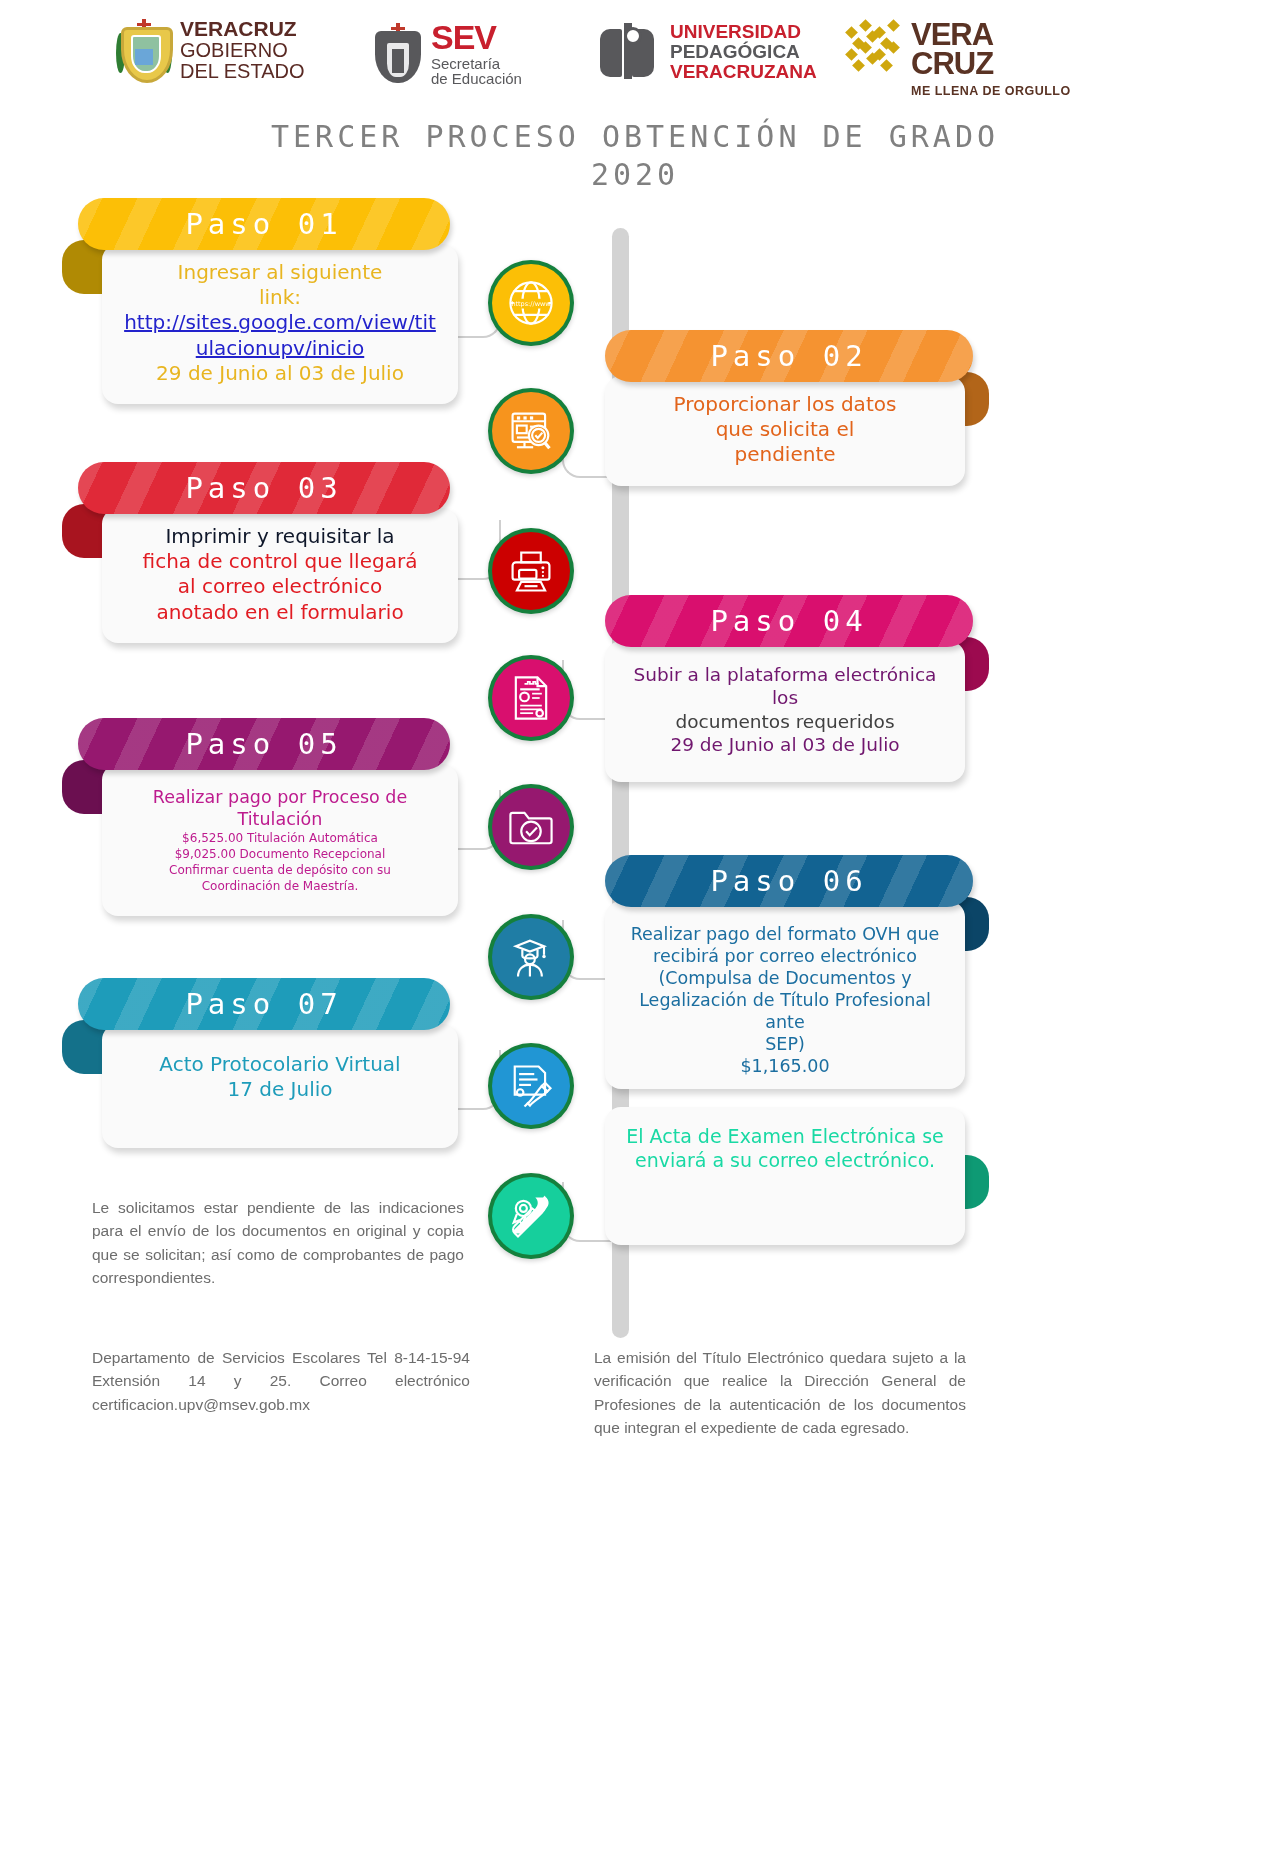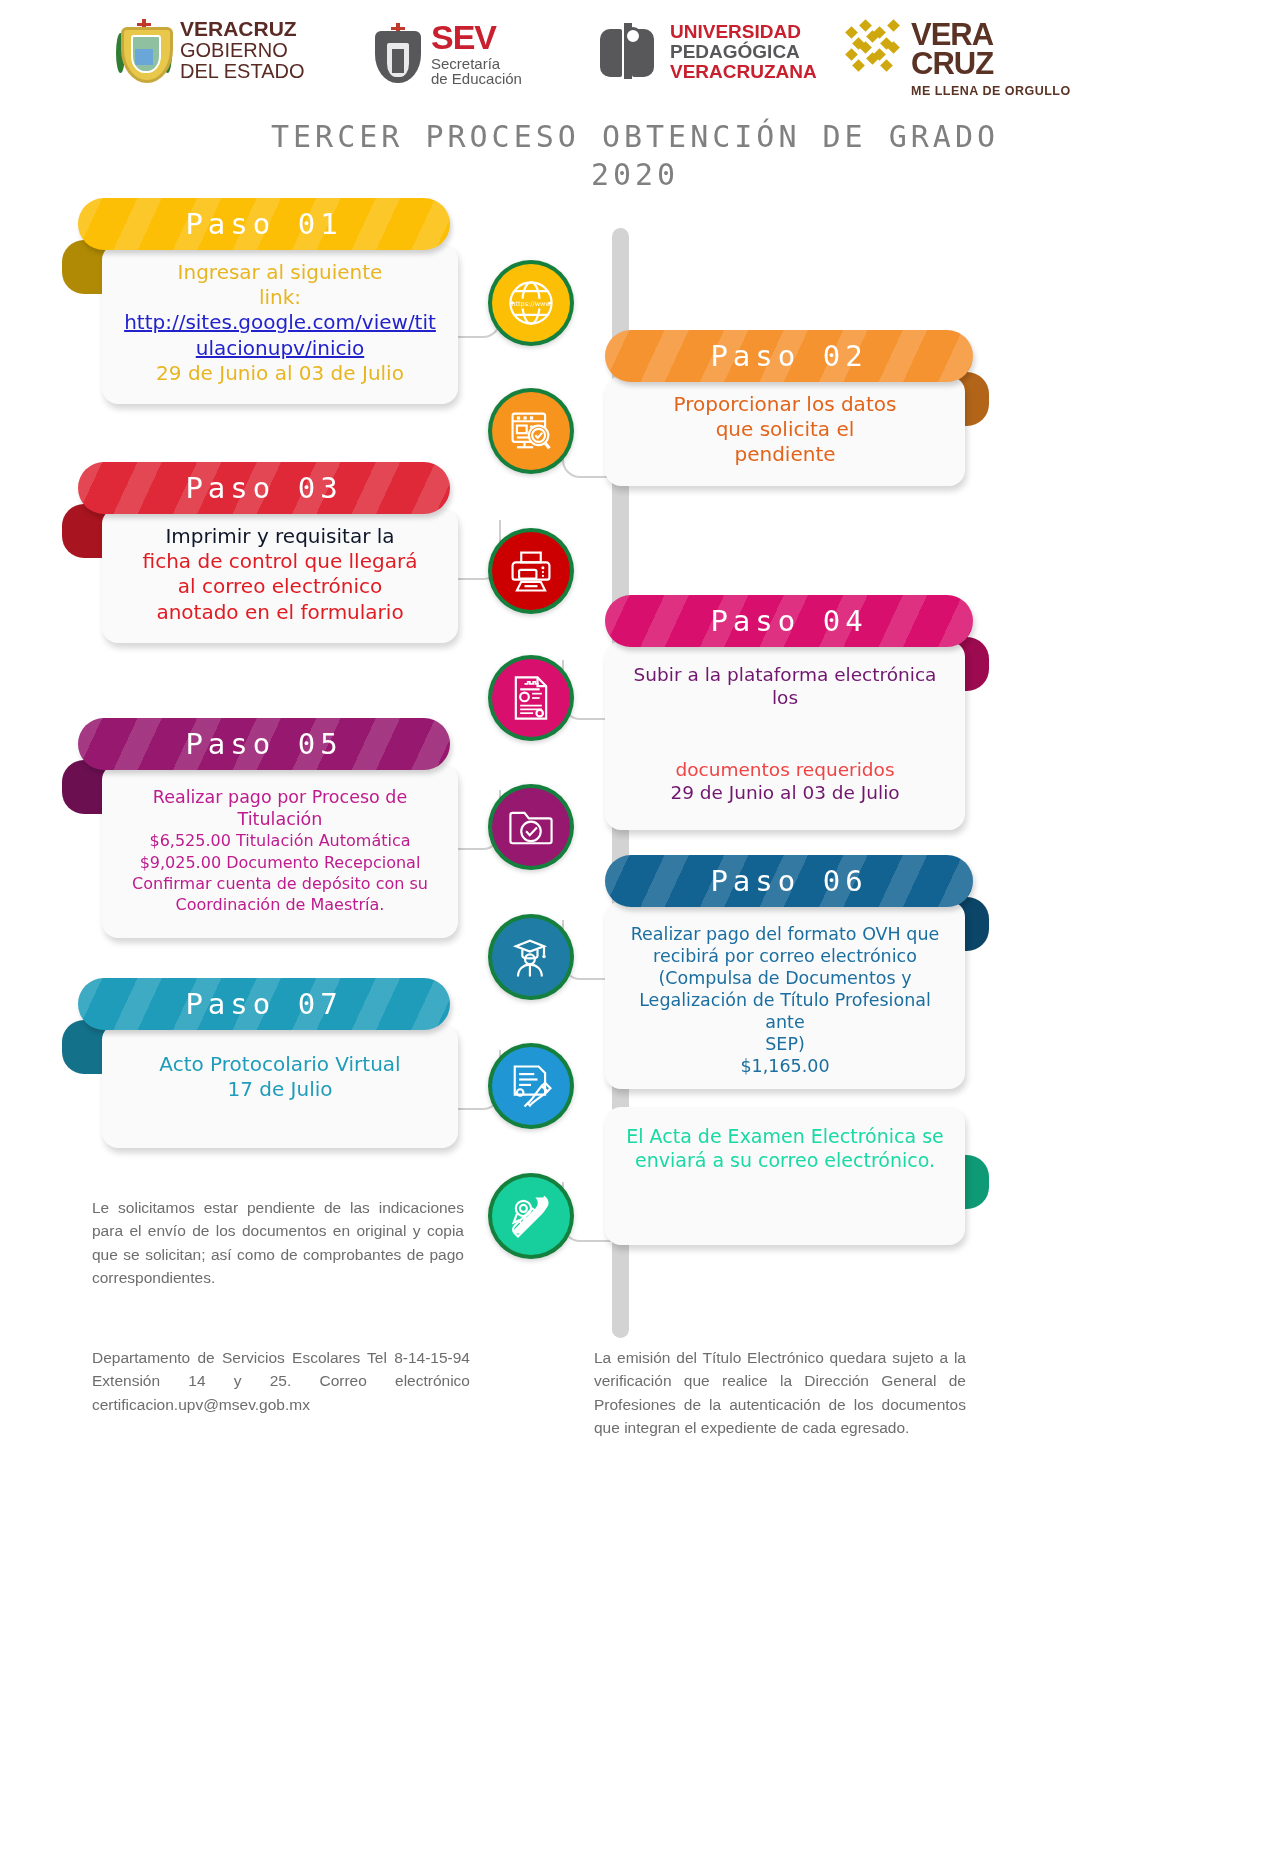--- a/index.html
+++ b/index.html
@@ -62,21 +62,21 @@
     background:repeating-linear-gradient(115deg, rgba(255,255,255,.14) 0 22px, rgba(255,255,255,0) 22px 54px);}
   .ribbon span{position:relative;color:#ffffff;font-family:"DejaVu Sans Mono",monospace;
     font-size:29px;letter-spacing:5px;}
   .fold{position:absolute;top:42px;width:44px;height:54px;z-index:1;}
   .fold.left{left:-16px;border-radius:22px 0 0 22px;}
   .fold.right{right:-16px;border-radius:0 22px 22px 0;}
   .bodybox{position:relative;margin-top:-6px;background:#fafafa;border-radius:16px;
     box-shadow:2px 5px 6px rgba(0,0,0,.16);padding:16px 16px 18px;z-index:2;
     text-align:center;}
   .bodybox p{margin:0;font-size:20px;line-height:1.26;}
-  .bodybox p.small{font-size:16px;line-height:1.34;}
+  .bodybox p.small{font-size:12px;line-height:1.34;}
   .link{color:#2222cc;text-decoration:underline;word-break:break-all;}
 
   
   .elbow{position:absolute;border:2px solid #cfcfcf;height:58px;width:62px;z-index:0;}
   .elbow.toRight{border-left:none;border-top:none;border-radius:0 0 18px 0;}
   .elbow.toLeft{border-right:none;border-top:none;border-radius:0 0 0 18px;}
 
   
   .bubble{position:absolute;width:86px;height:86px;border-radius:50%;
     background:#15803d;box-shadow:0 2px 5px rgba(0,0,0,.18);z-index:5;
@@ -220,21 +220,21 @@
 </div>
 
 <div class="step" style="left:605px;top:595px;width:368px;">
   <div class="fold right" style="background:#9c0a4f;"></div>
   <div class="ribbon" style="background:#d90f6e;">
     <div class="stripes"></div>
       <span>Paso 04</span>
   </div>
   <div class="bodybox" style="margin-right:24px;width:328px;padding-top:22px;padding-bottom:26px;">
     <p style="color:#70166e;font-size:18.5px;">Subir a la plataforma electrónica los</p>
-    <p style="color:#ef4444;font-size:18.5px;margin-top:48px;">documentos requeridos</p>
+    <p style="color:#404040;font-size:18.5px;">documentos requeridos</p>
     <p style="color:#70166e;font-size:18.5px;">29 de Junio al 03 de Julio</p>
   </div>
 </div>
 
 <div class="step" style="left:78px;top:718px;">
   <div class="fold left" style="background:#6b0f50;"></div>
   <div class="ribbon" style="background:#96186f;">
     <div class="stripes"></div>
       <span>Paso 05</span>
   </div>

